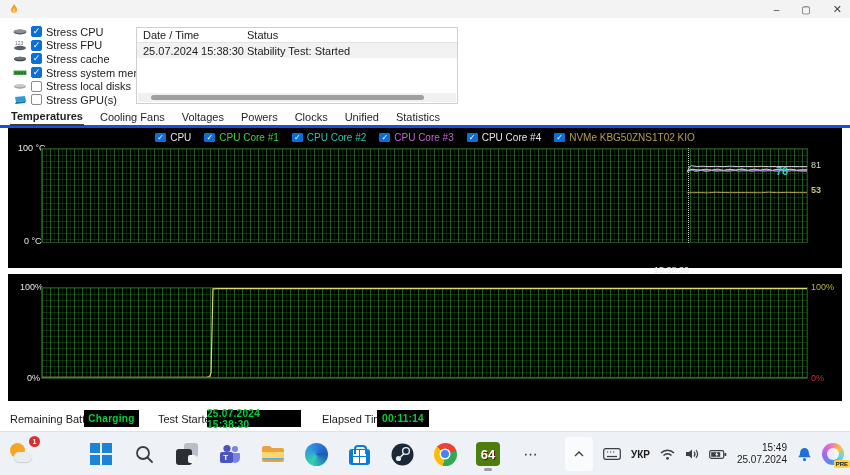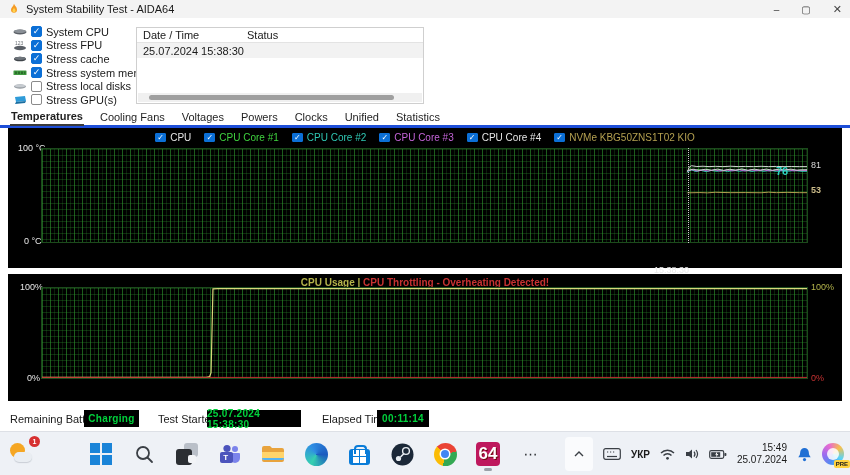--- a/index.html
+++ b/index.html
@@ -18,21 +18,21 @@
   .stress-panel { position:absolute; left:12px; top:25px; width:120px; }
   .stress-row { display:flex; align-items:center; height:13.6px; gap:4px; }
   .stress-ico { width:15px; height:11px; flex:0 0 15px; display:flex; align-items:center; justify-content:center; }
   .cb { width:11px; height:11px; border-radius:2px; flex:0 0 11px;
         display:flex; align-items:center; justify-content:center; font-size:9px; line-height:1; }
   .cb.on  { background:#0b6fd6; color:#fff; border:1px solid #0b6fd6; }
   .cb.off { background:#fff; border:1px solid #8a8a8a; color:transparent; }
   .stress-label { font-size:11px; color:#1a1a1a; white-space:nowrap; }
 
   
-  .log-table { position:absolute; left:136px; top:27px; width:288px; height:77px;
+  .log-table { position:absolute; left:136px; top:27px; width:322px; height:77px;
                border:1px solid #cfcfcf; background:#fff; font-size:11px; color:#1a1a1a; }
   .log-head { display:flex; height:15px; align-items:center; border-bottom:1px solid #e3e3e3; }
   .log-row  { display:flex; height:15px; align-items:center; background:#f2f2f2; }
   .col-dt { width:108px; padding-left:6px; }
   .col-st { flex:1; padding-left:2px; }
   .log-scroll { position:absolute; left:1px; right:1px; bottom:1px; height:9px; background:#f0f0f0; }
   .log-thumb  { position:absolute; left:4%; top:2px; height:5px; width:86%; background:#9f9f9f; border-radius:3px; }
 
   
   .tabbar { position:absolute; left:0; top:110px; width:850px; height:18px;
@@ -87,22 +87,22 @@
   .tb-tray { position:absolute; right:6px; top:0; height:44px; display:flex; align-items:center; gap:10px;
              font-size:10px; color:#1a1a1a; }
   .tray-chevron { width:28px; height:34px; background:#fafbfd; border-radius:4px;
                   display:flex; align-items:center; justify-content:center; }
   .tray-clock { text-align:right; font-size:10px; line-height:1.25; }
 
   
   .sq4 { display:grid; grid-template-columns:10px 10px; grid-template-rows:10px 10px; gap:2px; }
   .sq4 div { background:#1a84d8; }
   .circle { border-radius:50%; }
-  .aida-ico { width:24px; height:24px; background:#be185d; border-radius:4px; color:#fff;
-              font-weight:bold; font-size:17px; display:flex; align-items:center; justify-content:center;
+  .aida-ico { width:24px; height:24px; background:#4d7c0f; border-radius:4px; color:#fff;
+              font-weight:bold; font-size:13px; display:flex; align-items:center; justify-content:center;
               text-shadow:1px 1px 0 #6d0a0e;text-align:right; }
   .chrome-ico { width:23px; height:23px; border-radius:50%; position:relative;
                 background:conic-gradient(from -45deg, #ea4335 0 33%, #34a853 0 66%, #fbbc05 0 100%); }
   .chrome-ico::before { content:""; position:absolute; left:50%; top:50%; width:11px; height:11px;
                         transform:translate(-50%,-50%); background:#fff; border-radius:50%; }
   .chrome-ico::after { content:""; position:absolute; left:50%; top:50%; width:8px; height:8px;
                        transform:translate(-50%,-50%); background:#4285f4; border-radius:50%; }
   .edge-ico { width:23px; height:23px; border-radius:50%;
               background:conic-gradient(from 210deg, #35d0b0, #2f8de4, #1b5bbf, #35d0b0); }
   .copilot-ico { width:22px; height:22px; border-radius:50%; position:relative;
@@ -120,38 +120,37 @@
                        border:2px solid #0a7cd8; border-bottom:none; border-radius:4px 4px 0 0; }
 </style>
 </head>
 <body>
 
 <div class="titlebar">
   <svg class="app-icon" viewBox="0 0 16 16">
     <path d="M8 1 C9 4 12 5 12 9 a4 4 0 0 1 -8 0 C4 6 7 5 8 1 Z" fill="#f59a23"></path>
     <path d="M8 6 C8.6 8 10 8.4 10 10.4 a2 2 0 0 1 -4 0 C6 8.6 7.5 8 8 6 Z" fill="#ffd34d"></path>
   </svg>
-  <span>System Stability Test - AIDA64</span>
 </div>
 <div class="win-controls">
   <span>–</span>
   <span>▢</span>
   <span style="font-size:11px;">✕</span>
 </div>
 
 <div class="stress-panel">
   <div class="stress-row">
     <span class="stress-ico">
       <svg width="14" height="8" viewBox="0 0 14 8">
           <ellipse cx="7" cy="4" rx="6.5" ry="2.6" fill="#5a5f66"></ellipse>
           <ellipse cx="7" cy="3.2" rx="6" ry="1.8" fill="#8a9097"></ellipse>
         </svg>
       </span>
     <span class="cb on">✓</span>
-    <span class="stress-label">System CPU</span>
+    <span class="stress-label">Stress CPU</span>
   </div>
   <div class="stress-row">
     <span class="stress-ico">
       <svg width="14" height="11" viewBox="0 0 14 11">
           <text x="2" y="5" font-size="5" fill="#6b7076" font-family="Liberation Sans, sans-serif">123</text>
           <ellipse cx="7" cy="8" rx="6" ry="2.2" fill="#5a5f66"></ellipse>
         </svg>
       </span>
     <span class="cb on">✓</span>
     <span class="stress-label">Stress FPU</span>
@@ -201,20 +200,21 @@
   </div>
 </div>
 
 <div class="log-table">
   <div class="log-head">
     <span class="col-dt">Date / Time</span>
     <span class="col-st">Status</span>
   </div>
   <div class="log-row">
     <span class="col-dt">25.07.2024 15:38:30</span>
+    <span class="col-st">Stability Test: Started</span>
   </div>
   <div class="log-scroll">
     <div class="log-thumb"></div>
   </div>
 </div>
 
 <div class="tabbar">
   <span class="tab selected">Temperatures</span>
   <span class="tab">Cooling Fans</span>
   <span class="tab">Voltages</span>
@@ -268,25 +268,20 @@
   <div class="marker-line" style="left:680px; top:20px; height:95px;"></div>
 
   <span class="axis-label" style="left: 803px; top: 32px; color: rgb(217, 217, 217);" id="val-81">81</span>
   <span class="axis-label" style="left: 768px; top: 37px; font-size: 11px; font-weight: bold; color: rgb(47, 212, 196);" id="val-76">76</span>
   <span class="axis-label" style="left: 803px; top: 57px; color: rgb(205, 189, 138); font-weight: bold;" id="val-53">53</span>
 
   <span class="axis-label" style="left:646px; top:119px;margin-top:18px;">15:38:30</span>
 </div>
 
 <div class="panel panel-usage">
-  <div class="usage-header">
-    <span id="usage-title" style="color: rgb(180, 180, 75);">CPU Usage</span>
-    <span style="color:#b4b44b;">|</span>
-    <span id="usage-warning" style="color: rgb(200, 50, 50);">CPU Throttling - Overheating Detected!</span>
-  </div>
 
   <span class="axis-label" style="left:12px; top:8px;">100%</span>
   <span class="axis-label" style="left:19px; top:99px;">0%</span>
 
   <div class="plot plot-usage">
     <svg id="usage-svg" preserveAspectRatio="none" viewBox="0 0 767 92">
         <polyline points="0.0,91.3 164.9,91.3 168.0,90.6 169.5,86.5 171.4,0.9 176.4,0.6 306.8,0.7 460.2,0.6 613.6,0.7 767.0,0.6" fill="none" stroke="#d8d87a" stroke-width="1.2"></polyline>
         <polyline points="0.0,91.4 767.0,91.4" fill="none" stroke="#c03030" stroke-width="1"></polyline>
       </svg>
   </div>

